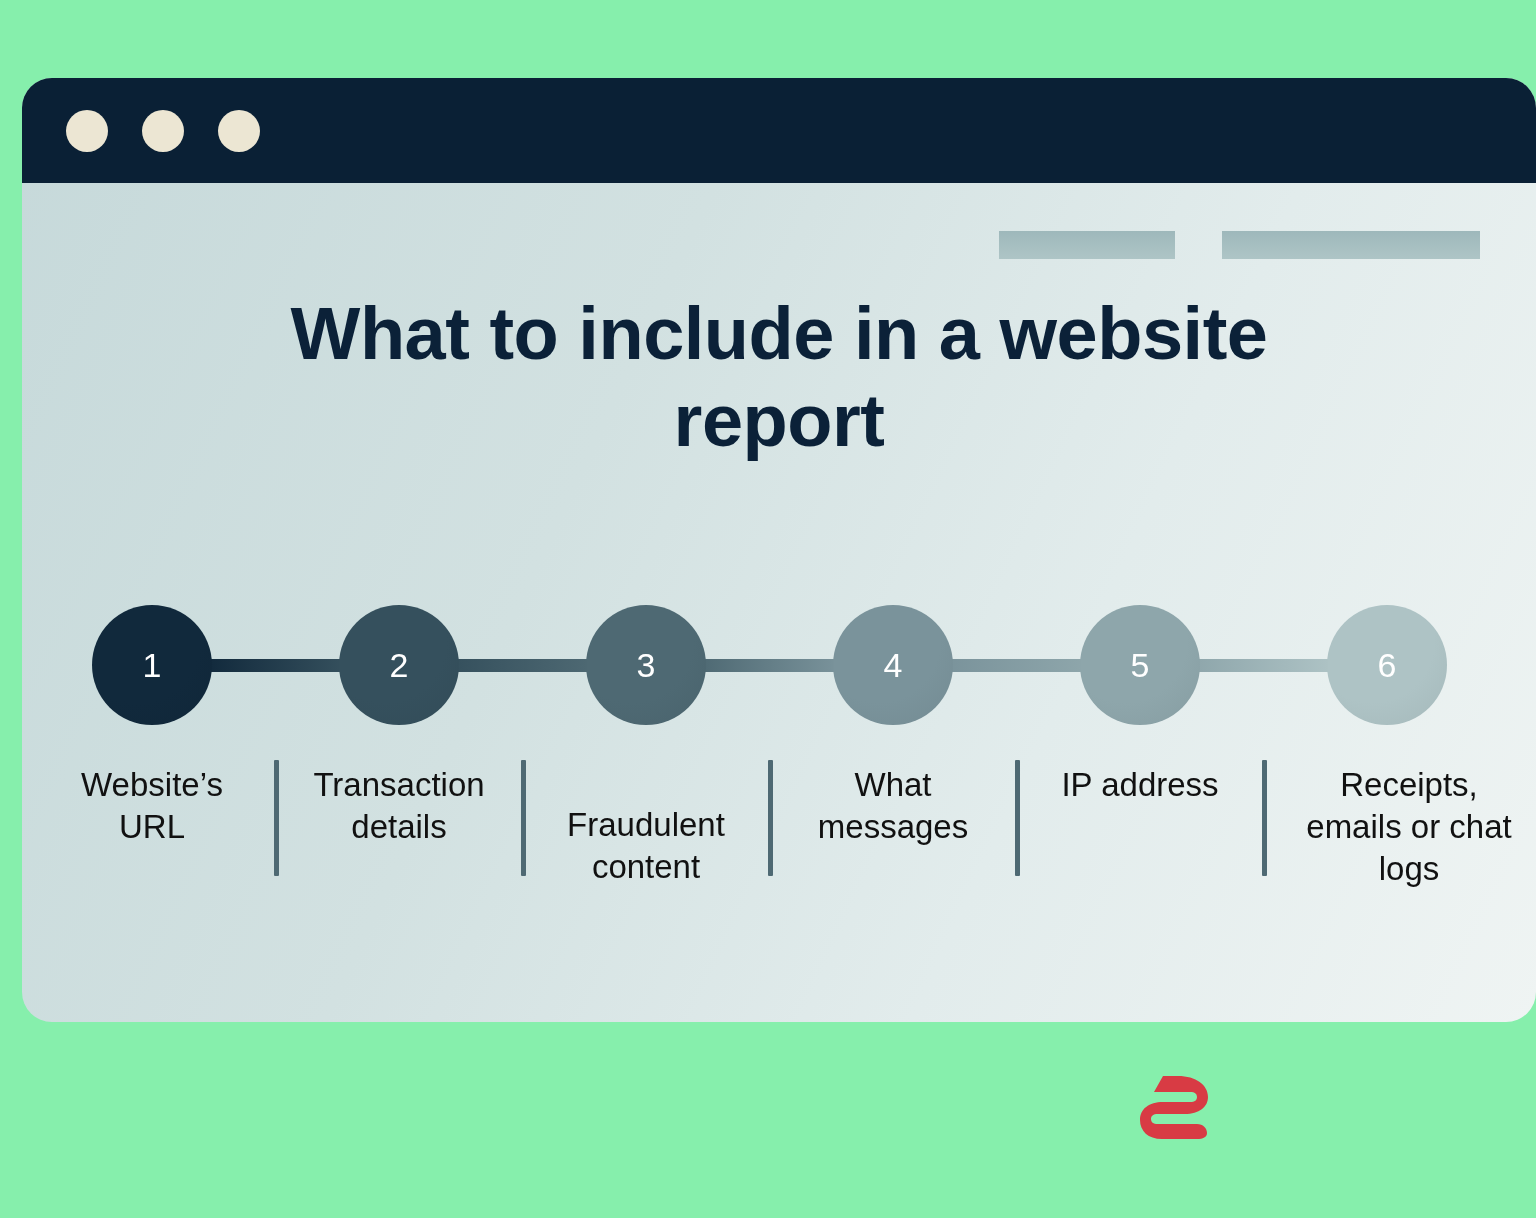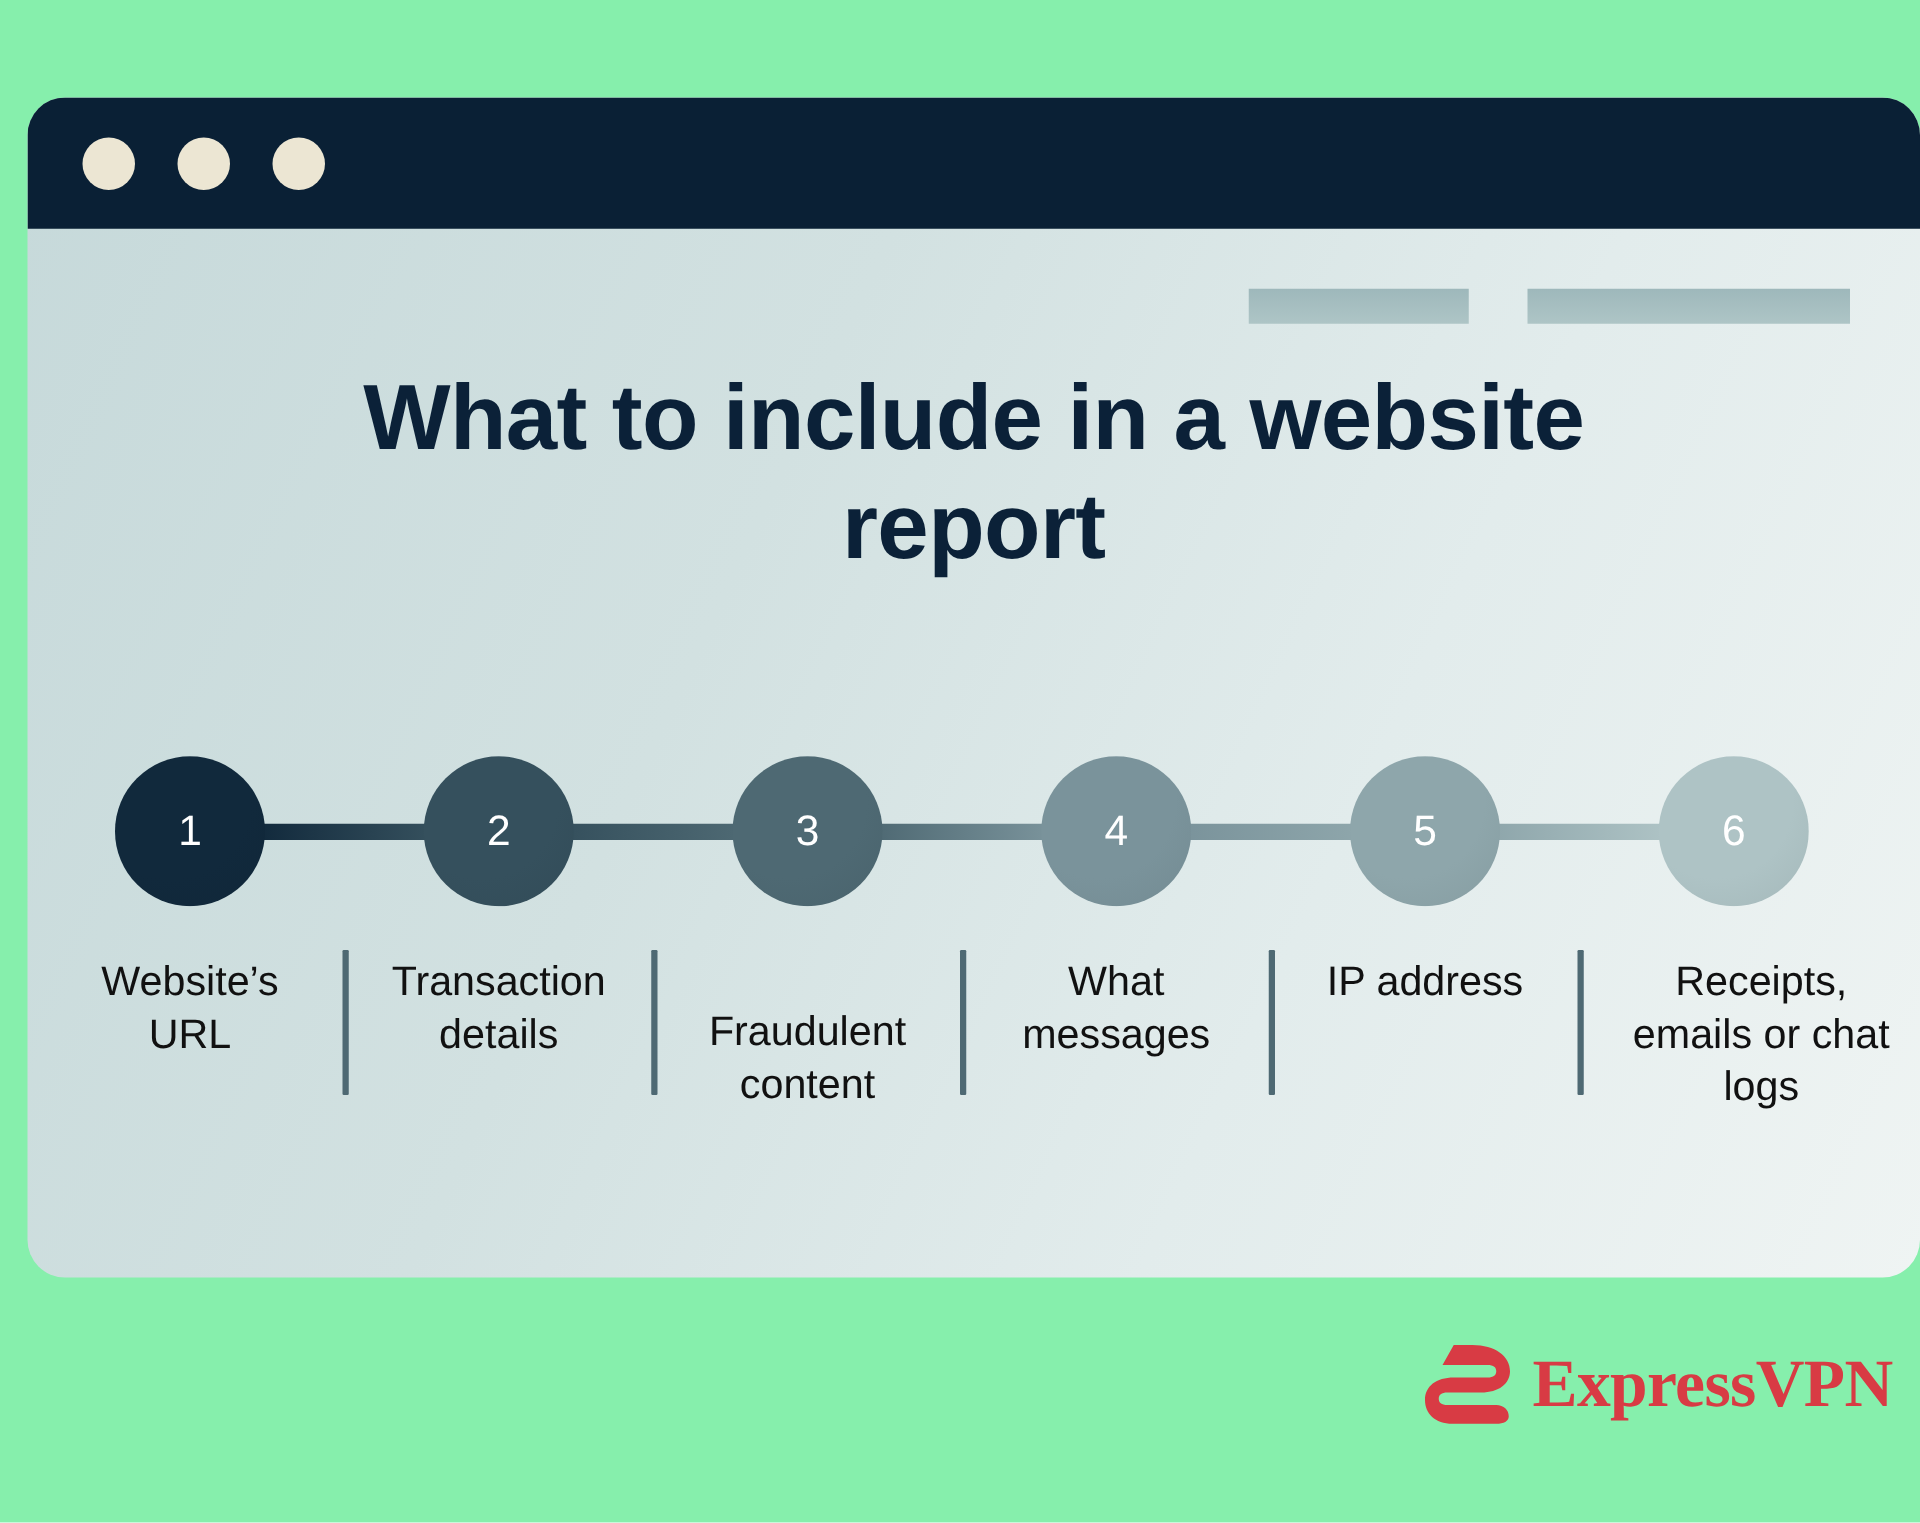--- a/index.html
+++ b/index.html
@@ -214,16 +214,15 @@
       </div>
 
   </div>
 
   <div class="logo">
     <span class="logo-mark">
       <svg viewBox="0 0 72 66" width="72" height="66" aria-hidden="true">
         <path d="M38 2 C56 2 68 11 68 23 C68 33 59 40 45 40 L18 40 C13 40 11 42 11 45 C11 48 13 50 18 50 L57 50 C63 50 67 54 67 59 C67 63 63 65 57 65 L22 65 C8 65 0 57 0 46 C0 35 9 28 23 28 L50 28 C55 28 57 26 57 23 C57 20 55 18 50 18 L14 18 L23 2 Z" fill="#d83b44"></path>
       </svg>
     </span>
-    <span class="logo-word">ExpressVPN</span>
   </div>
 
 </div>
 
 </body></html>

